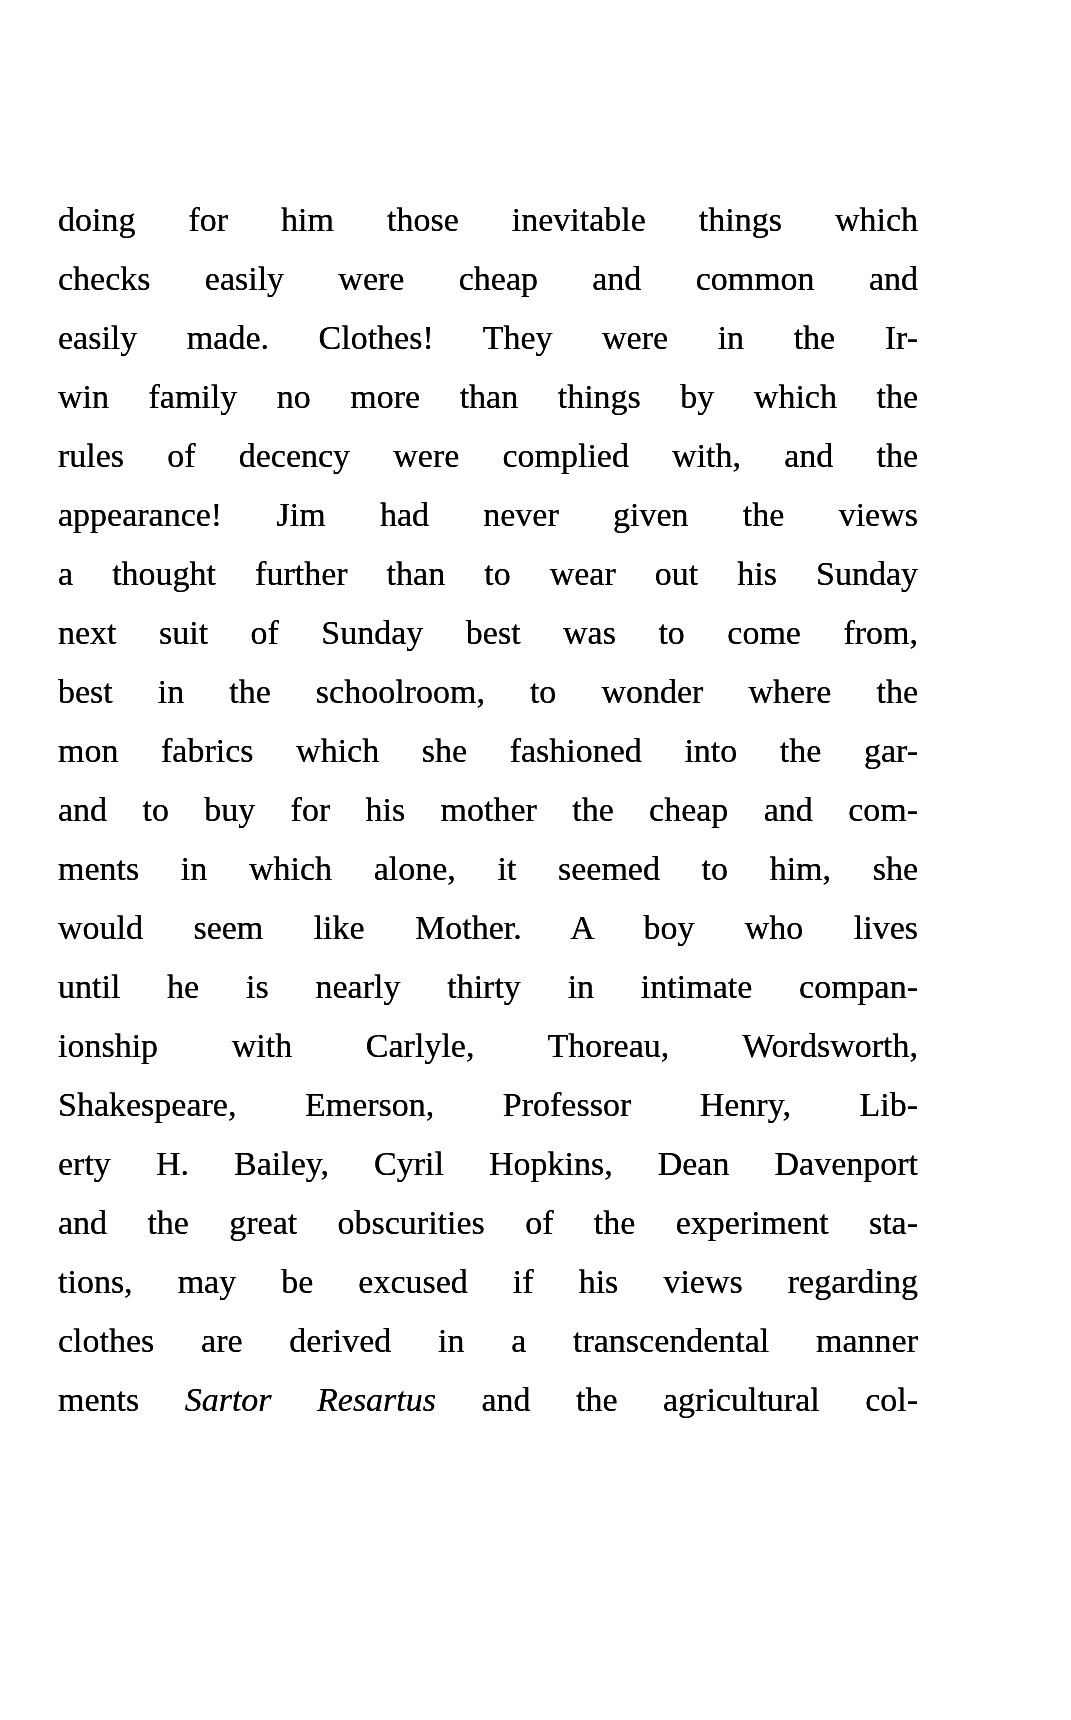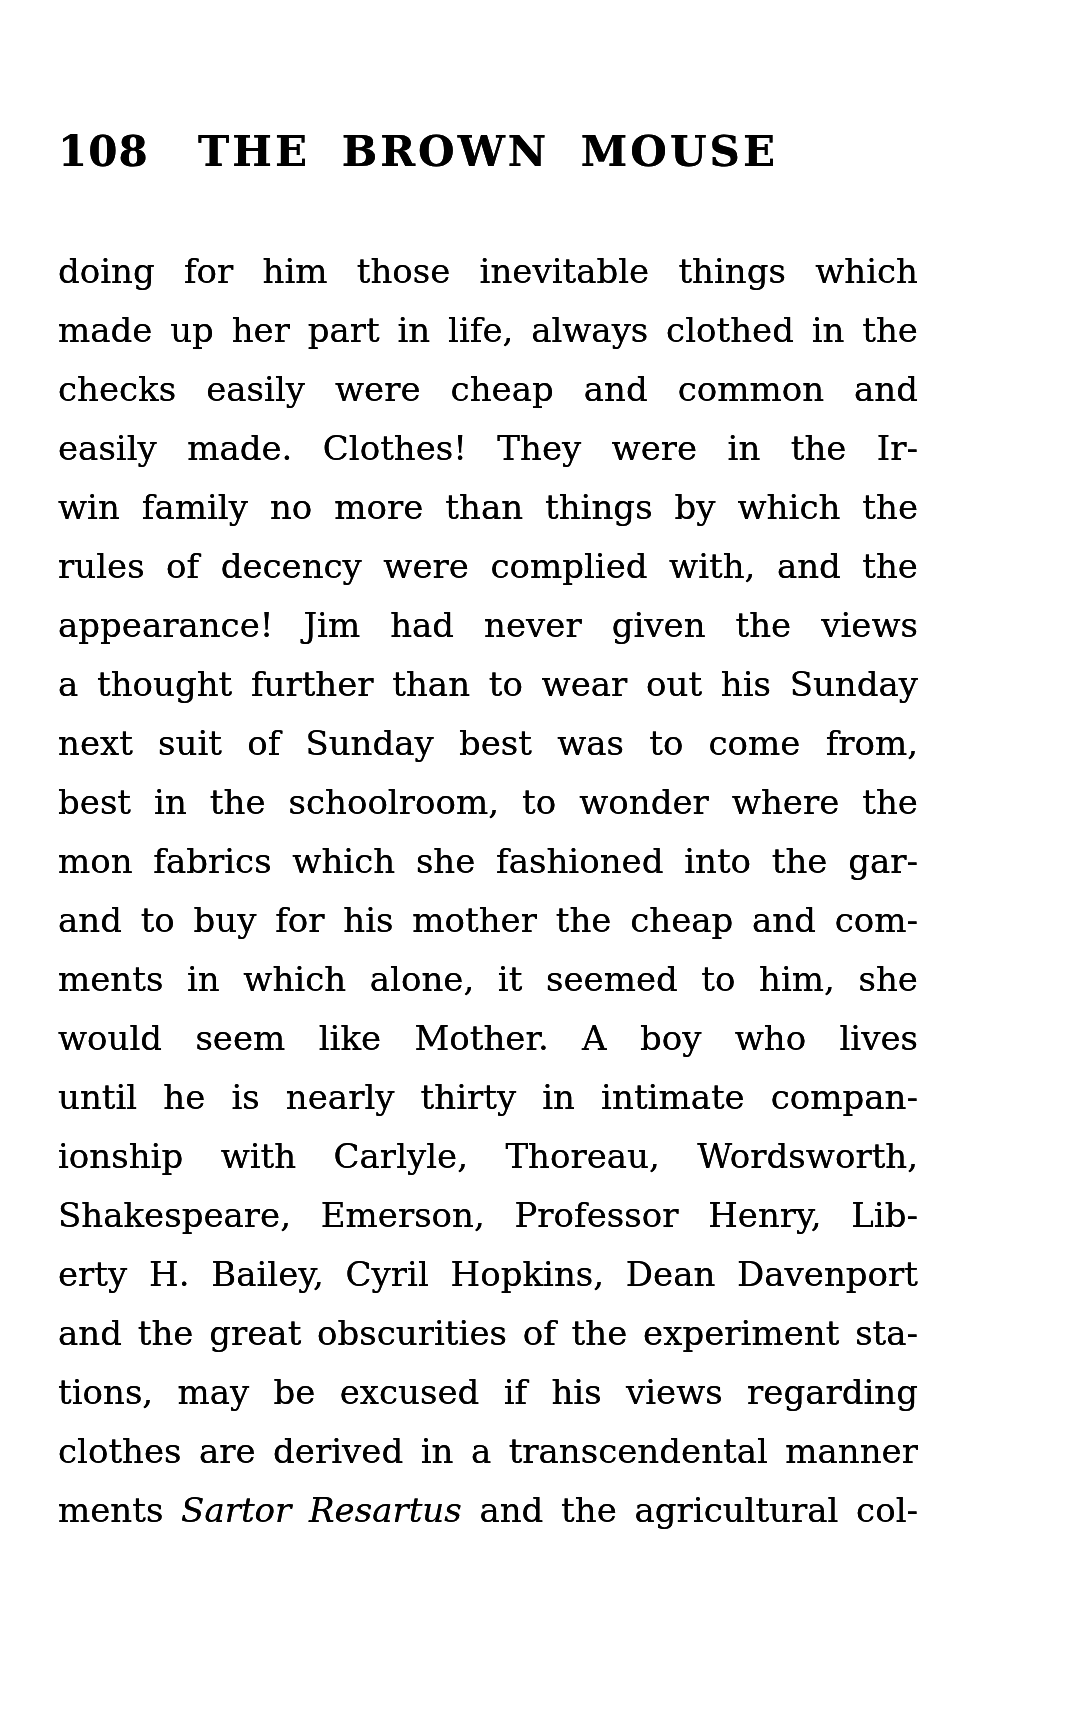--- a/index.html
+++ b/index.html
@@ -47,43 +47,39 @@
     word-spacing: 14px;
     white-space: nowrap;
     line-height: 48px;
     text-shadow: 0 0 0.5px #000;
   }
   .body-text {
     margin-top: 62px;
     font-size: 34px;
     line-height: 59px;
     text-shadow: 0 0 0.4px #000;
+    font-family: Liberation Serif, serif;
   }
   .text-line {
     text-align: justify;
     text-align-last: justify;
     -moz-text-align-last: justify;
     width: 100%;
   }
   .italic {
     font-style: italic;
   }
 </style>
 </head>
 <body>
 
 <div class="page">
   <div class="column">
-    <div class="running-header">
-      <span class="page-number">108</span>
-      <span class="page-title">THE BROWN MOUSE</span>
-    </div>
     <div class="body-text">
         <div class="text-line"><span>doing for him those inevitable things which</span></div>
-        <div class="text-line"><span>made up her part in life, always clothed in the</span></div>
         <div class="text-line"><span>checks easily were cheap and common and</span></div>
         <div class="text-line"><span>easily made. Clothes! They were in the Ir-</span></div>
         <div class="text-line"><span>win family no more than things by which the</span></div>
         <div class="text-line"><span>rules of decency were complied with, and the</span></div>
         <div class="text-line"><span>appearance! Jim had never given the views</span></div>
         <div class="text-line"><span>a thought further than to wear out his Sunday</span></div>
         <div class="text-line"><span>next suit of Sunday best was to come from,</span></div>
         <div class="text-line"><span>best in the schoolroom, to wonder where the</span></div>
         <div class="text-line"><span>mon fabrics which she fashioned into the gar-</span></div>
         <div class="text-line"><span>and to buy for his mother the cheap and com-</span></div>

